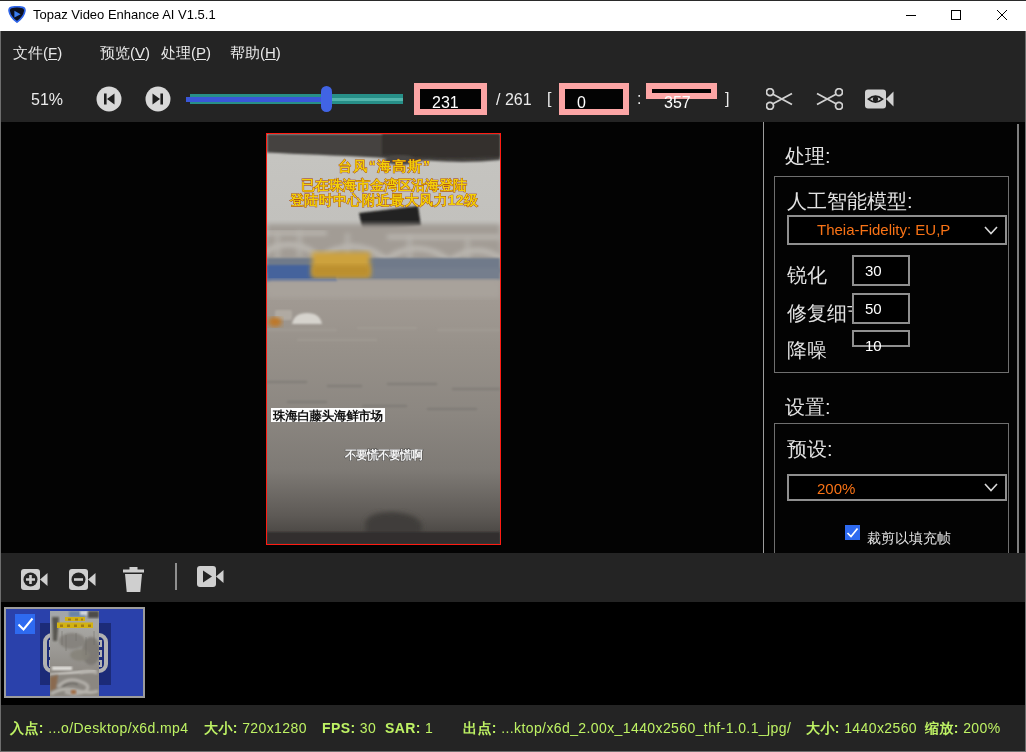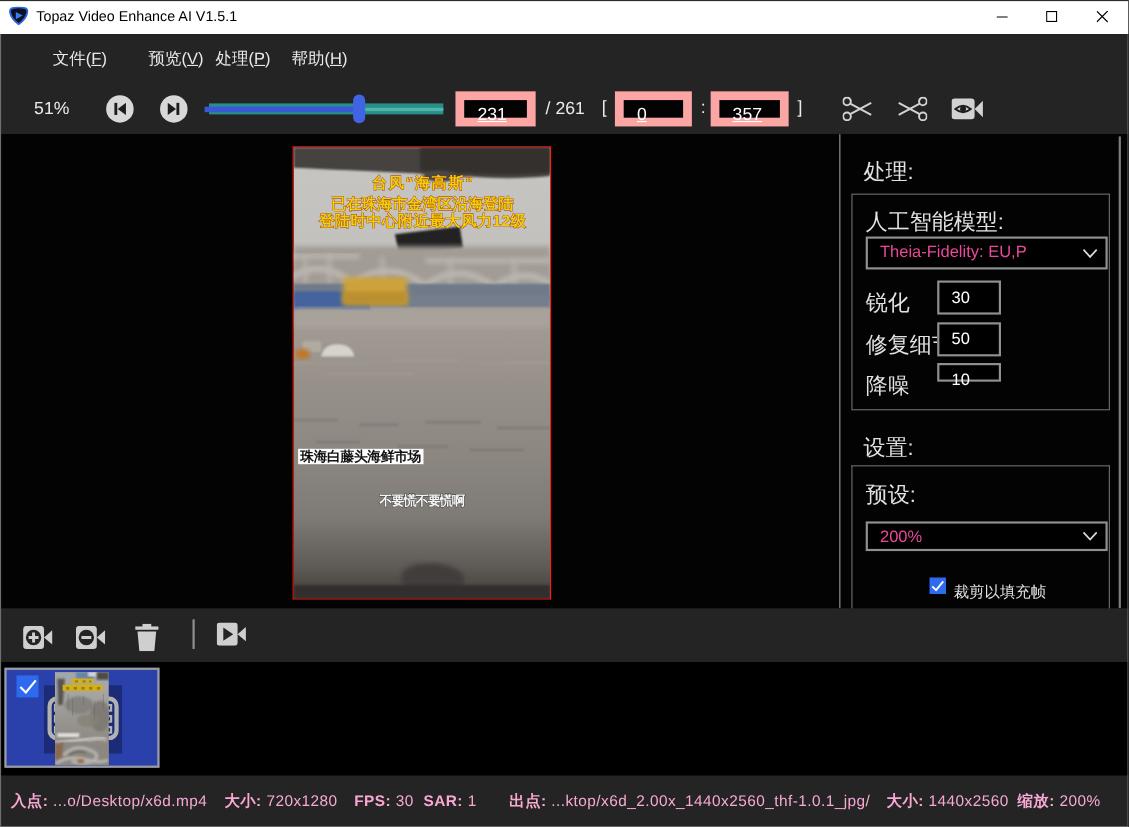--- a/index.html
+++ b/index.html
@@ -6,41 +6,41 @@
   body{width:1026px;height:752px;position:relative;background:#000;overflow:hidden;
        font-family:"Liberation Sans",sans-serif;}
   .abs{position:absolute;}
   .cjk{font-family:"Liberation Sans",serif;}
   
   #titlebar{left:0;top:0;width:1026px;height:31px;background:#fff;border-top:1px solid #2a2a2a;box-sizing:border-box;}
   #title-text{left:33px;top:7px;font-size:13px;color:#000;}
   .winbtn{top:0;height:31px;width:46px;display:flex;align-items:center;justify-content:center;}
   
   #chrome{left:0;top:31px;width:1026px;height:91px;background:#242424;}
-  .menuitem{top:44px;font-size:15px;color:#e8e8e8;margin-left:35px;}
+  .menuitem{top:44px;font-size:15px;color:#e8e8e8;}
   .mtool{color:#ebebeb;font-size:16px;}
-  .fbox{background:#030303;border:8px solid #fca5a5;box-sizing:border-box;color:#fff;
-        font-size:16px;line-height:28px;padding-left:12px;text-decoration:underline;}
+  .fbox{background:#030303;border:6px solid #fca5a5;box-sizing:border-box;color:#fff;
+        font-size:16px;line-height:28px;padding-left:12px;}
   
   #main{left:0;top:122px;width:1026px;height:431px;background:#030303;}
   #divider{left:763px;top:122px;width:1px;height:431px;background:#9c9c9c;}
   #scrollbar{left:1017px;top:124px;width:2px;height:429px;background:#7e7e7e;}
   #video{left:266px;top:133px;width:233px;height:410px;border:1px solid #ff1b12;}
   
   .plabel{color:#e2e2e2;font-size:20px;}
   .groupbox{border:1px solid #6f6f6f;}
   .pinput{background:#000;border:2px solid #8f8f8f;box-sizing:border-box;color:#fff;
           font-size:15px;line-height:27px;padding-left:11px;}
-  .dropdown{background:#000;border:2px solid #8f8f8f;box-sizing:border-box;color:#ec4899;
-            font-size:15px;line-height:26px;padding-left:11px;}
+  .dropdown{background:#000;border:2px solid #8f8f8f;box-sizing:border-box;color:#f97316;
+            font-size:15px;line-height:26px;padding-left:28px;}
   
   #btoolbar{left:0;top:553px;width:1026px;height:49px;background:#242424;}
   #thumbstrip{left:0;top:602px;width:1026px;height:103px;background:#000;}
   #statusbar{left:0;top:705px;width:1026px;height:47px;background:#242424;}
-  .st{top:720px;font-size:14px;color:#f9a8d4;white-space:pre;letter-spacing:0.4px;}
+  .st{top:720px;font-size:14px;color:#bef264;white-space:pre;letter-spacing:0.4px;}
   .st b{font-weight:bold;}
 </style>
 </head>
 <body>
 
   <div class="abs" style="left:0;top:31px;width:1px;height:721px;background:#6e6e6e;z-index:50"></div>
   <div class="abs" style="left:1025px;top:31px;width:1px;height:721px;background:#6e6e6e;z-index:50"></div>
   <div class="abs" style="left:0;top:751px;width:1026px;height:1px;background:#6e6e6e;z-index:50"></div>
 
   <div class="abs" id="titlebar"></div>
@@ -87,21 +87,21 @@
   <div class="abs" style="left:190px;top:94px;width:213px;height:10px;background:#278f88"></div>
   <div class="abs" style="left:190px;top:97.5px;width:213px;height:3px;background:#52b5ac"></div>
   <div class="abs" style="left:186px;top:96.5px;width:141px;height:5px;background:#3a57d8"></div>
   <div class="abs" style="left:321px;top:86px;width:11px;height:26px;border-radius:5.5px;background:#4164e4"></div>
 
   <div class="abs fbox" style="left:414px;top:83px;width:73px;height:32px">231</div>
   <div class="abs mtool" style="left:496px;top:91px">/ 261</div>
   <div class="abs mtool" style="left:547px;top:90px">[</div>
   <div class="abs fbox" style="left:559px;top:83px;width:70px;height:32px">0</div>
   <div class="abs mtool" style="left:637px;top:90px">:</div>
-  <div class="abs fbox" style="left:646px;top:83px;width:71px;height:32px">357</div>
+  <div class="abs fbox" style="left:646px;top:83px;width:71px;height:16px">357</div>
   <div class="abs mtool" style="left:725px;top:90px">]</div>
 
   <svg class="abs" style="left:766px;top:88px" width="27" height="22" viewBox="0 0 27 22">
     <g stroke="#d2d2d2" stroke-width="1.8" fill="none">
       <circle cx="4" cy="4.2" r="3.5"></circle>
       <circle cx="4" cy="17.8" r="3.5"></circle>
       <path d="M6.5 6 L26 16.5 M6.5 16 L26 5.5"></path>
     </g>
   </svg>
   <svg class="abs" style="left:816px;top:88px" width="27" height="22" viewBox="0 0 27 22">

